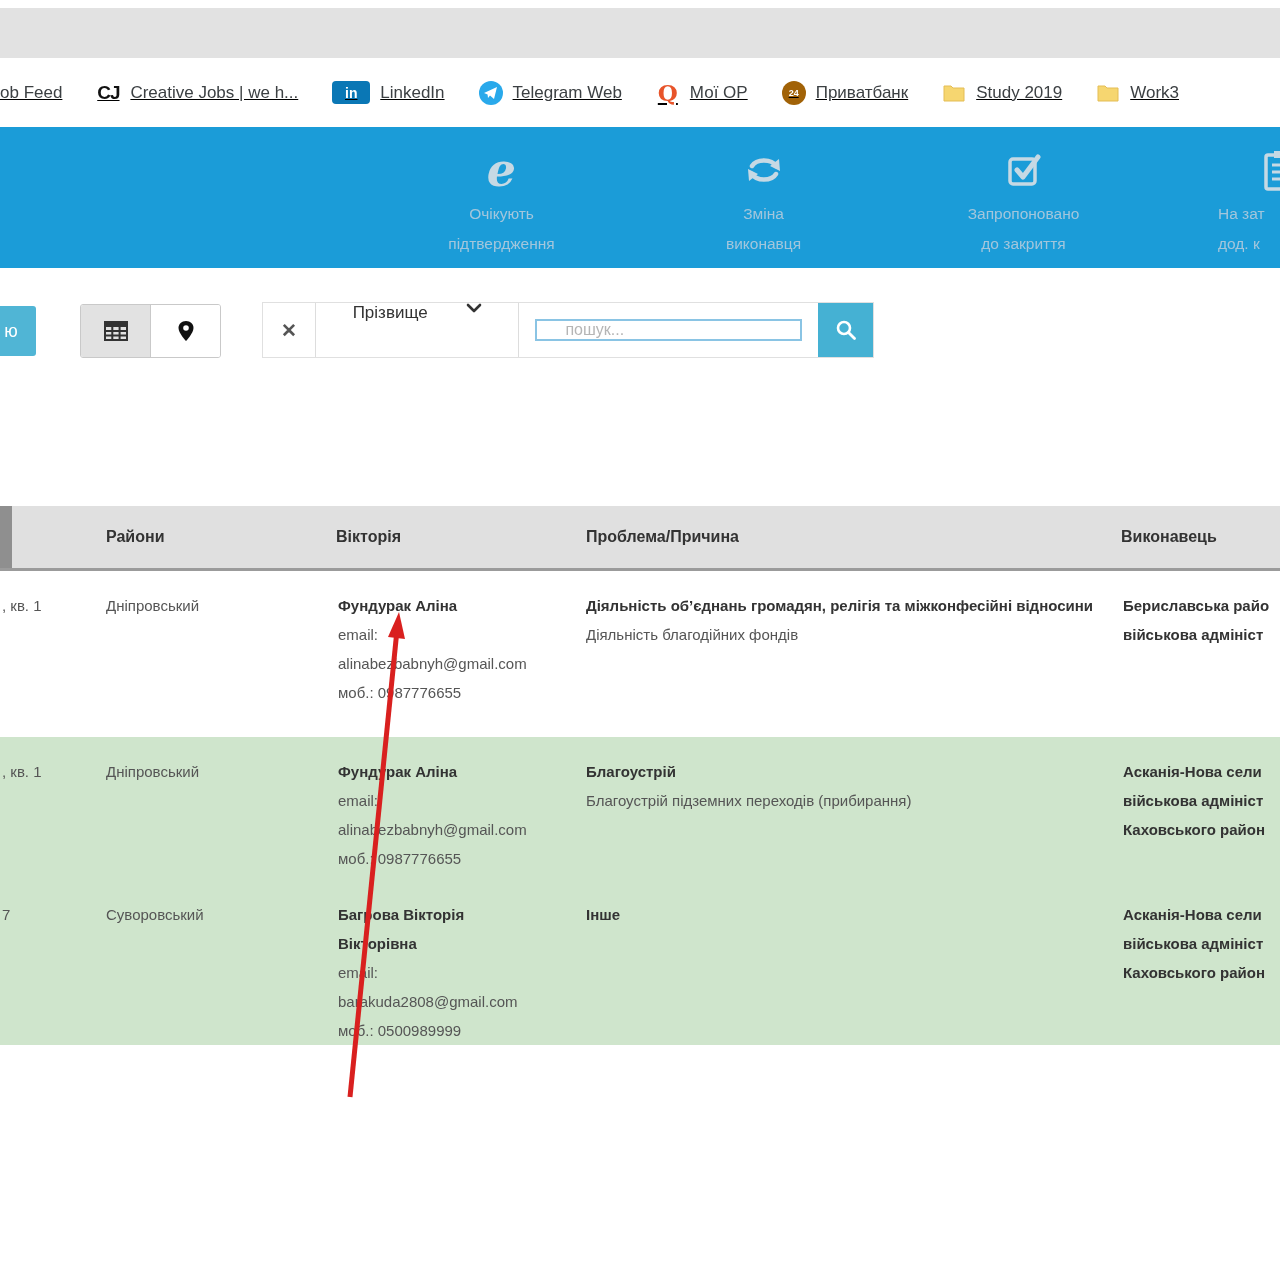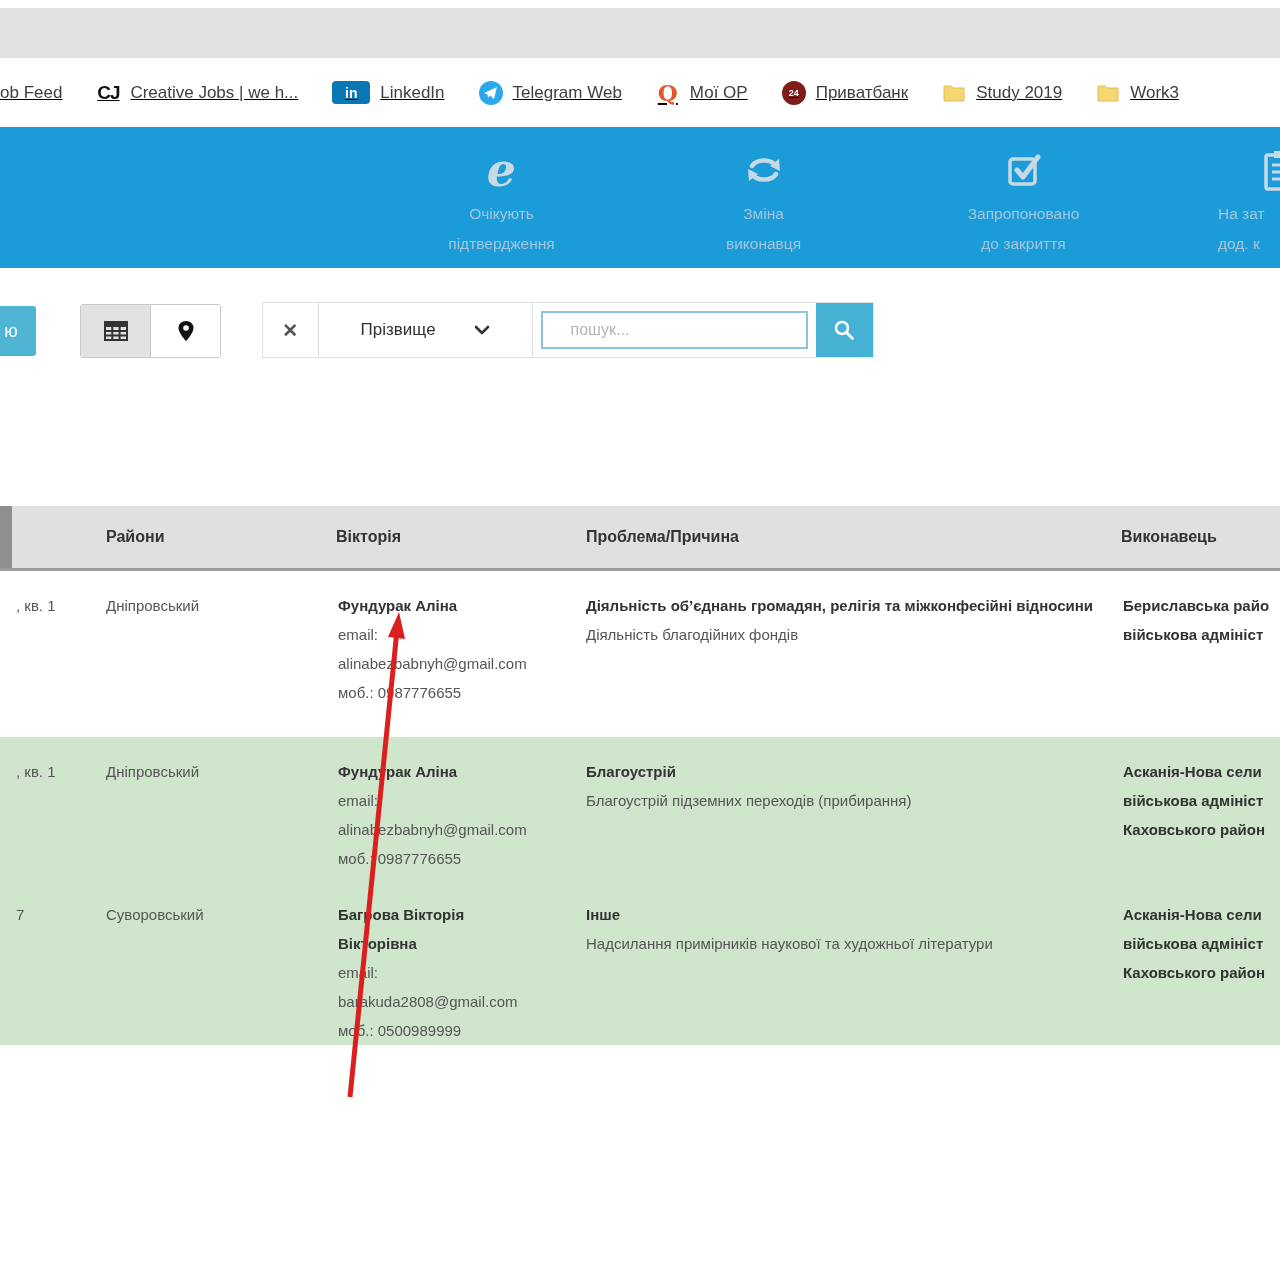--- a/index.html
+++ b/index.html
@@ -12,59 +12,59 @@
   
   .bookmarks{position:absolute;top:58px;left:0;width:1280px;height:69px;background:#fff;
     display:flex;align-items:center;gap:34px;white-space:nowrap;overflow:hidden;text-decoration:underline;}
   .bm{display:flex;align-items:center;gap:10px;font-size:17px;color:#3c4043;cursor:default;}
   .bm-ico{display:inline-flex;align-items:center;justify-content:center;width:24px;height:24px;flex:0 0 auto;}
   .cj{font-weight:900;font-size:19px;color:#111;letter-spacing:-1px;}
   .li{width:38px;height:23px;border-radius:4px;background:#0a77b5;color:#fff;font-weight:bold;
       font-size:14px;display:flex;align-items:center;justify-content:center;}
   .tg{width:24px;height:24px;border-radius:50%;background:#29a9eb;display:flex;align-items:center;justify-content:center;}
   .moiop{font-weight:bold;font-size:23px;color:#e8542a;font-family:"DejaVu Serif",serif;line-height:1;}
-  .pb{width:24px;height:24px;border-radius:50%;background:#7f1d1d;color:#fff;font-size:9px;font-weight:bold;
+  .pb{width:24px;height:24px;border-radius:50%;background:#a16207;color:#fff;font-size:9px;font-weight:bold;
       display:flex;align-items:center;justify-content:center;}
   
   .toolbar{position:absolute;top:127px;left:0;width:1280px;height:141px;background:#1b9cd8;overflow:hidden;}
   .tb-item{position:absolute;top:14px;width:263px;text-align:center;color:#a3c6dc;cursor:pointer;}
   .tb-item.cut{width:170px;text-align:left;}
   .tb-icon{height:58px;display:flex;align-items:center;justify-content:center;color:#c6d9e4;}
   .tb-item.cut .tb-icon{justify-content:flex-start;padding-left:44px;}
   .ie-e{font-size:46px;font-weight:bold;font-style:italic;color:#c6d9e4;line-height:1;font-family:"DejaVu Serif",serif;}
   .tb-label{font-size:15.5px;line-height:30px;white-space:pre-line;}
   .tb-item.underlined .tb-label{text-decoration:underline;}
   
   .teal-cut-btn{position:absolute;top:306px;left:-14px;width:50px;height:50px;background:#50b5d5;border-radius:3px;
     color:#fff;font-size:18px;display:flex;align-items:center;justify-content:center;cursor:pointer;}
   .view-toggle{position:absolute;top:304px;left:80px;height:52px;display:flex;border:1px solid #c9c9c9;border-radius:3px;overflow:hidden;background:#fff;}
   .vt-btn{width:69px;height:52px;display:flex;align-items:center;justify-content:center;cursor:pointer;background:#fff;}
   .vt-btn.active{background:#e2e2e2;border-right:1px solid #c9c9c9;}
   .filter-panel{position:absolute;top:302px;left:262px;width:612px;height:56px;background:#fff;
     border:1px solid #e0e0e0;box-sizing:border-box;display:flex;align-items:stretch;}
   .clear-btn{width:58px;display:flex;align-items:center;justify-content:center;color:#555;font-size:19px;
     font-weight:bold;cursor:pointer;}
-  .field-select{width:226px;border-left:1px solid #ddd;border-right:1px solid #ddd;display:flex;align-items:center;
+  .field-select{width:226px;border-left:1px solid #ddd;border-right:1px solid #ddd;display:flex;align-items:flex-start;
     justify-content:center;gap:38px;font-size:17px;color:#333;cursor:pointer;}
-  .search-input{flex:1;margin:8px;border:2px solid #8ac4e4;outline:none;padding:0 28px;font-size:16px;
+  .search-input{flex:1;margin:16px;border:2px solid #8ac4e4;outline:none;padding:0 28px;font-size:16px;
     font-family:"Liberation Sans",sans-serif;color:#333;box-sizing:border-box;}
   .search-input::placeholder{color:#b5b5b5;}
   .search-btn{width:61px;background:#45b1d3;display:flex;align-items:center;justify-content:center;cursor:pointer;}
   
   .grid-table{position:absolute;top:506px;left:0;width:1420px;}
   .thead,.trow{display:grid;grid-template-columns:100px 230px 250px 535px 305px;}
   .thead{background:#e0e0e0;height:62px;border-bottom:3px solid #9b9b9b;align-items:center;
     font-weight:bold;font-size:16px;color:#333;}
   .sliver{width:12px;height:62px;background:#8f8f8f;}
   .th{padding-left:6px;}
   .trow{font-size:15px;color:#555;}
   .trow.green{background:#cfe5cc;}
   .r0{min-height:166px;}.r1{min-height:143px;}.r2{min-height:162px;}
   .cell{padding-top:20px;line-height:29px;}
-  .cell-addr{padding-left:16px;}
+  .cell-addr{padding-left:2px;}
   .cell-district{padding-left:6px;}
   .cell-app{padding-left:8px;padding-right:10px;}
   .app-name{font-weight:bold;color:#333;max-width:168px;}
   .cell-prob{padding-left:6px;padding-right:14px;}
   .prob-title{font-weight:bold;color:#333;}
   .cell-exec{padding-left:8px;font-weight:bold;color:#333;white-space:pre-line;}
   
   .arrow-overlay{position:absolute;top:0;left:0;width:1280px;height:1280px;pointer-events:none;}
   svg{display:block;}
 </style>
@@ -264,21 +264,20 @@
     <div class="cell cell-addr">7</div>
     <div class="cell cell-district">Суворовський</div>
     <div class="cell cell-app">
       <div class="app-name">Багрова Вікторія Вікторівна</div>
       <div>email:</div>
       <div>barakuda2808@gmail.com</div>
       <div>моб.: 0500989999</div>
     </div>
     <div class="cell cell-prob">
       <div class="prob-title">Інше</div>
-      <div class="prob-detail">Надсилання примірників наукової та художньої літератури</div>
     </div>
     <div class="cell cell-exec">Асканія-Нова сели
 військова адмініст
 Каховського район</div>
   </div>
 </div>
 
 <div class="arrow-overlay">
   <svg width="1280" height="1280" viewBox="0 0 1280 1280">
     <line x1="350" y1="1097" x2="397" y2="630" stroke="#d9201f" stroke-width="5"></line>

